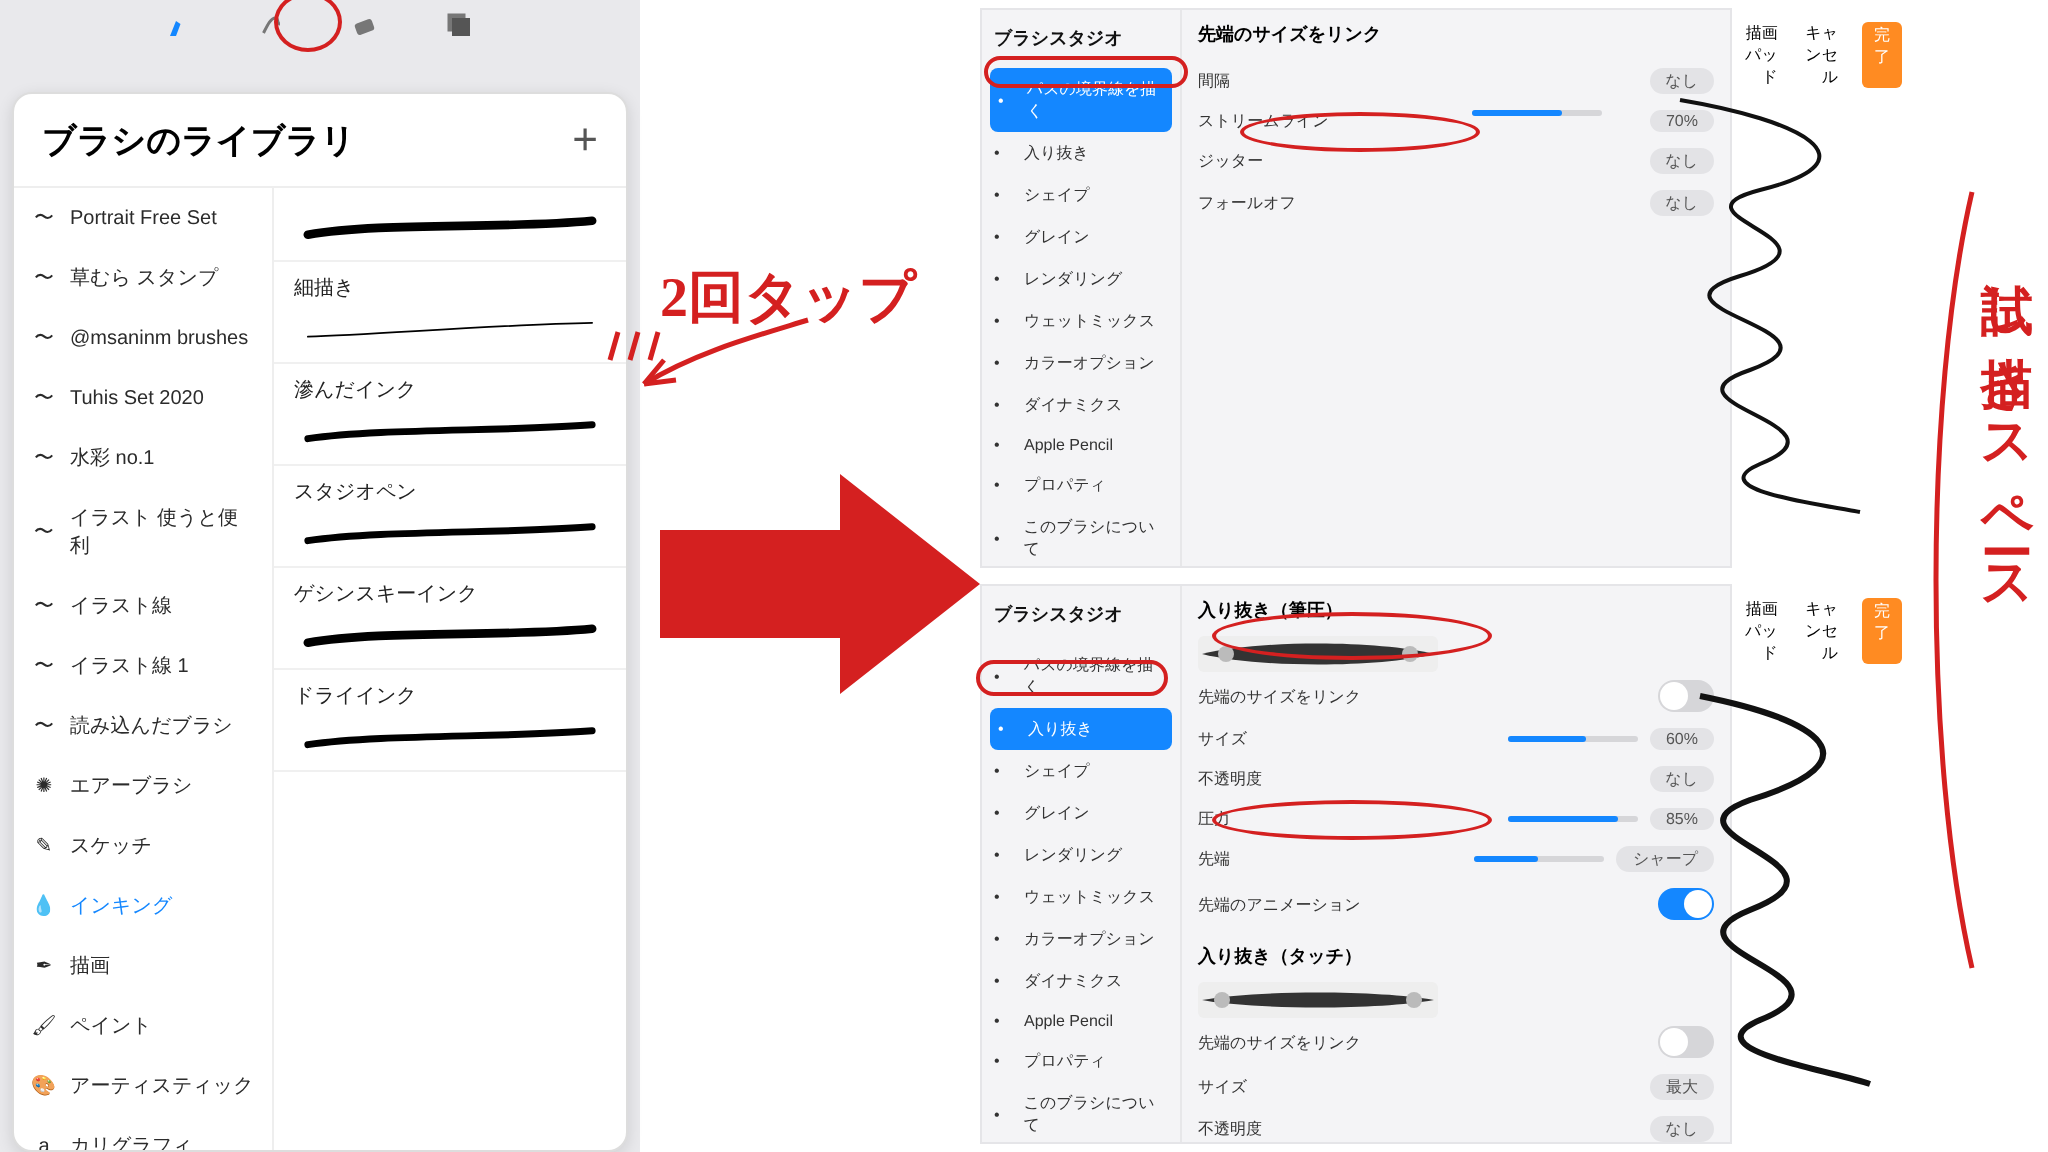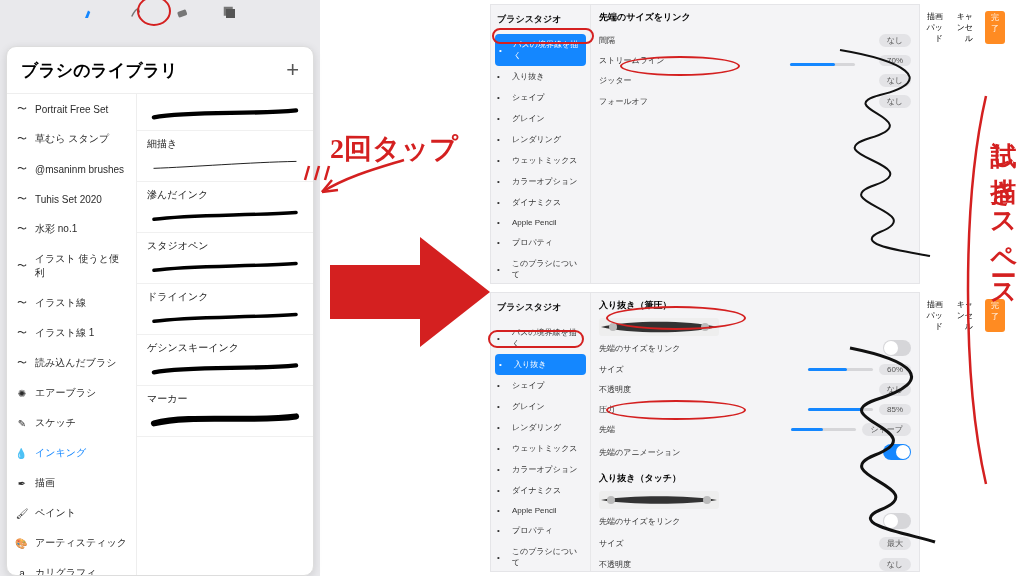--- a/index.html
+++ b/index.html
@@ -21,21 +21,21 @@
 .cat .ic{width:14px;display:inline-flex;justify-content:center}
 .brushes{flex:1;overflow:hidden}
 .brush{padding:6px 10px 4px 10px;border-bottom:1px solid #f0f0f0}
 .brush .nm{font-size:10px;color:#222}
 .brush.sel{background:#1487ff}
 .brush.sel .nm{color:#fff}
 .stroke{height:26px;position:relative}
 .stroke svg{width:100%;height:100%}
 
 .right{position:absolute;left:490px;top:0;width:430px;height:576px}
-.studio{position:absolute;left:0;width:430px;height:280px;background:#f4f4f6;display:flex;border:1px solid #e5e5e8}
+.studio{position:absolute;left:0;width:376px;height:280px;background:#f4f4f6;display:flex;border:1px solid #e5e5e8}
 .studio.top{top:4px}
 .studio.bot{top:292px}
 .nav{width:100px;background:#f4f4f6;border-right:1px solid #e7e7e9}
 .navh{font-size:9px;font-weight:700;padding:8px 6px;color:#111}
 .ni{display:flex;align-items:center;gap:5px;padding:5px 6px;font-size:8px;color:#333}
 .ni .ic{width:10px;display:inline-flex}
 .ni.active{background:#1487ff;color:#fff;border-radius:4px;margin:0 4px;padding:5px 4px}
 .props{flex:1;padding:6px 8px}
 .props h3{font-size:9px;font-weight:700;margin-bottom:6px}
 .prop{display:flex;justify-content:space-between;align-items:center;padding:4px 0;font-size:8px;color:#333}
@@ -172,35 +172,29 @@
                   <path d="M8 18 C50 12 120 14 172 10" stroke="#000" stroke-width="4" fill="none" stroke-linecap="round"></path>
                 </svg></div>
             </div>
             <div class="brush">
               <div class="nm">スタジオペン</div>
     <div class="stroke"><svg viewBox="0 0 180 26">
                   <path d="M8 18 C50 12 120 14 172 10" stroke="#000" stroke-width="4" fill="none" stroke-linecap="round"></path>
                 </svg></div>
             </div>
             <div class="brush">
+              <div class="nm">ゲシンスキーインク</div>
+    <div class="stroke"><svg viewBox="0 0 180 26">
+                  <path d="M8 18 C50 10.5 120 15 172 10" stroke="#000" stroke-width="5" fill="none" stroke-linecap="round"></path>
+                </svg></div>
+            </div>
+            <div class="brush">
               <div class="nm">ドライインク</div>
     <div class="stroke"><svg viewBox="0 0 180 26">
                   <path d="M8 18 C50 12 120 14 172 10" stroke="#000" stroke-width="4" fill="none" stroke-linecap="round"></path>
-                </svg></div>
-            </div>
-            <div class="brush">
-              <div class="nm">ゲシンスキーインク</div>
-    <div class="stroke"><svg viewBox="0 0 180 26">
-                  <path d="M8 18 C50 10.5 120 15 172 10" stroke="#000" stroke-width="5" fill="none" stroke-linecap="round"></path>
-                </svg></div>
-            </div>
-            <div class="brush">
-              <div class="nm">マーカー</div>
-    <div class="stroke"><svg viewBox="0 0 180 26">
-                  <path d="M8 18 C50 7.5 120 17 172 10" stroke="#000" stroke-width="7" fill="none" stroke-linecap="round"></path>
                 </svg></div>
             </div>
           </div>
       </div>
     </div>
   </div>
 
   <svg class="bigarrow" width="160" height="120" viewBox="0 0 160 120">
     <path d="M0 35 h90 v-28 l70 55 -70 55 v-28 h-90 z"></path>
   </svg>
@@ -267,21 +261,21 @@
         <h3>先端のサイズをリンク</h3>
         <div id="props1">
             <div class="prop">
               <span>間隔</span>
               <span style="display:flex;gap:6px;align-items:center">
                 <span class="pill">なし</span>
               </span>
             </div>
             <div class="prop">
               <span>ストリームライン</span>
-              <span style="display:flex;gap:24px;align-items:flex-end">
+              <span style="display:flex;gap:24px;align-items:flex-start">
                 <span class="slider">
                   <span class="fill" style="width:70%"></span>
                 </span>
                 <span class="pill">70%</span>
               </span>
             </div>
             <div class="prop">
               <span>ジッター</span>
               <span style="display:flex;gap:6px;align-items:center">
                 <span class="pill">なし</span>

